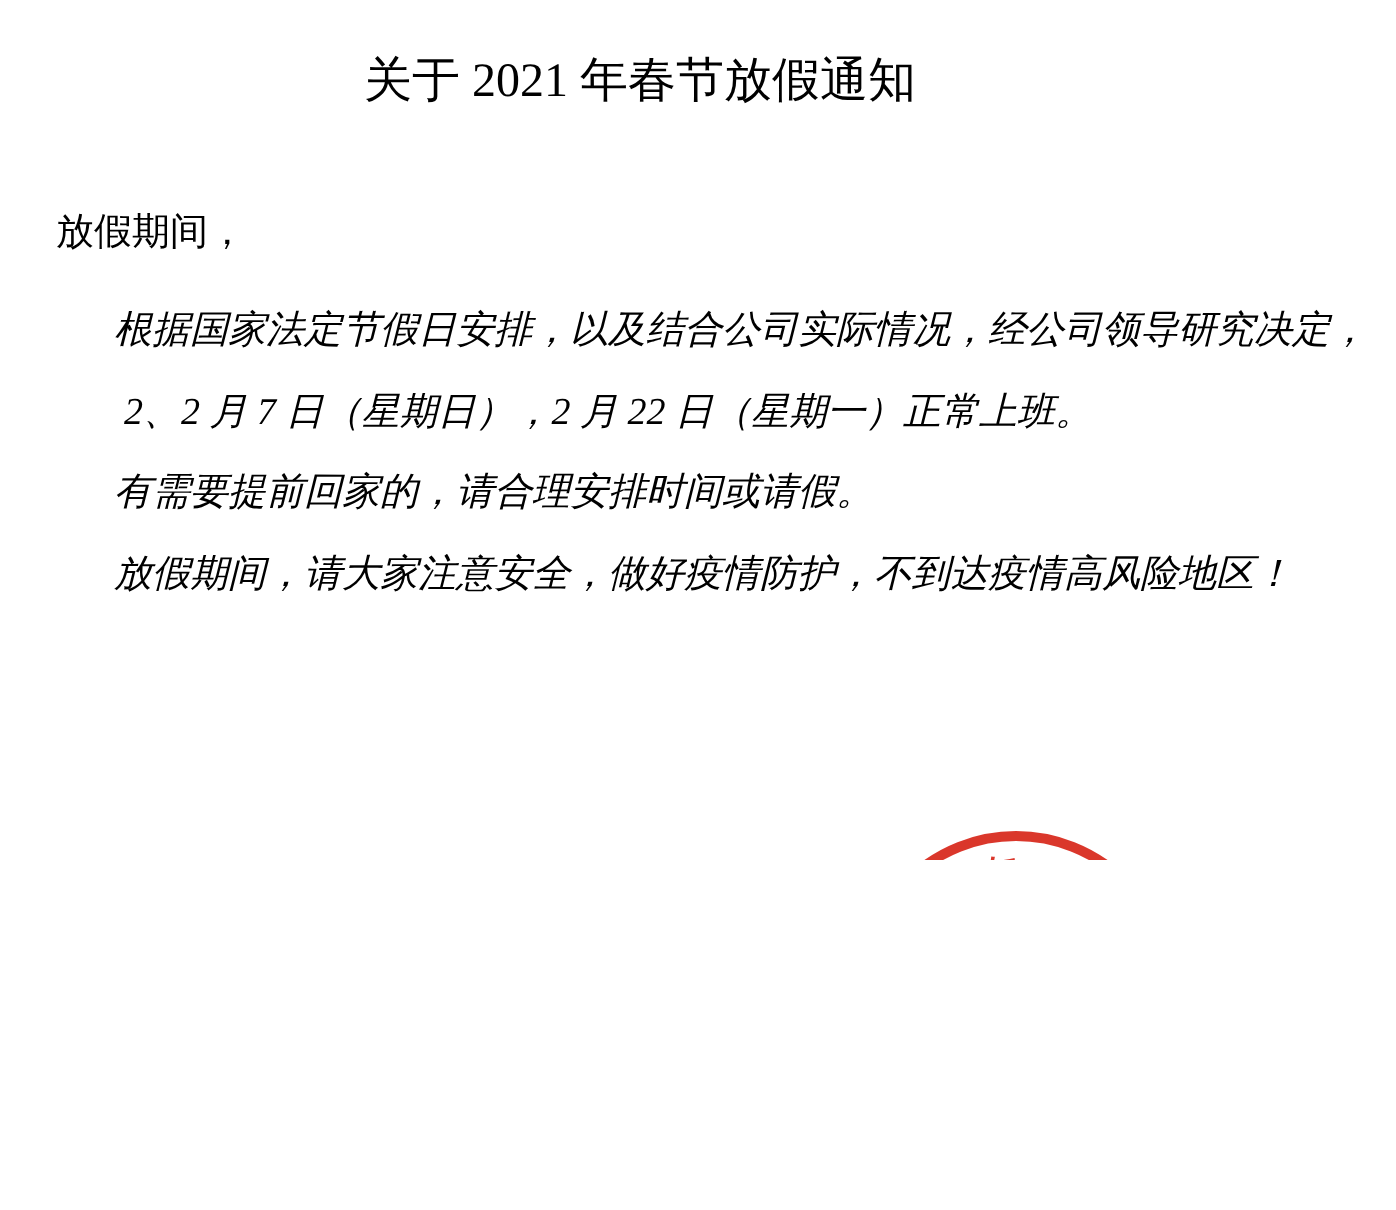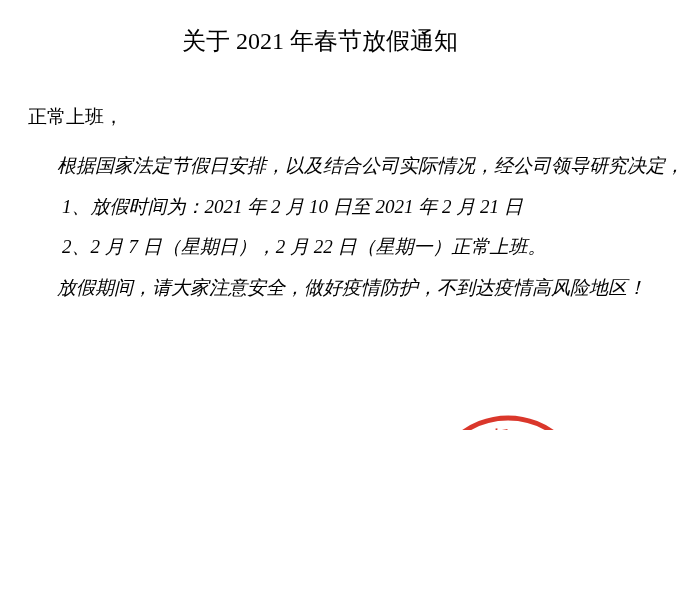--- a/index.html
+++ b/index.html
@@ -63,26 +63,26 @@
     pointer-events:none;
   }
 </style>
 </head>
 <body>
 
 <div class="page">
 
   <h1 class="doc-title">关于 2021 年春节放假通知</h1>
 
-  <div class="salutation">正常上班，</div>
+  <div class="salutation">放假期间，</div>
 
   <div class="body-lines">
     <div class="line indent-1">根据国家法定节假日安排，以及结合公司实际情况，经公司领导研究决定，</div>
-    <div class="line indent-2">1、放假时间为：2021 年 2 月 10 日至 2021 年 2 月 21 日</div>
     <div class="line indent-2">2、2 月 7 日（星期日），2 月 22 日（星期一）正常上班。</div>
+    <div class="line indent-1">有需要提前回家的，请合理安排时间或请假。</div>
     <div class="line indent-1">放假期间，请大家注意安全，做好疫情防护，不到达疫情高风险地区！</div>
   </div>
 
   <div class="company-name">珠海卡缦科技有限公司</div>
 
   <div class="signature-date">2021 年 1 月 25 日</div>
 
   <svg class="seal" viewBox="0 0 164 164" xmlns="http://www.w3.org/2000/svg">
     <circle cx="82" cy="82" r="77" fill="none" stroke-width="5" stroke="#d8271b"></circle>
     <polygon id="seal-star" points="82.0,51.0 88.8,70.7 109.6,71.0 92.9,83.6 99.0,103.5 82.0,91.5 65.0,103.5 71.1,83.6 54.4,71.0 75.2,70.7" fill="#d8271b"></polygon>

